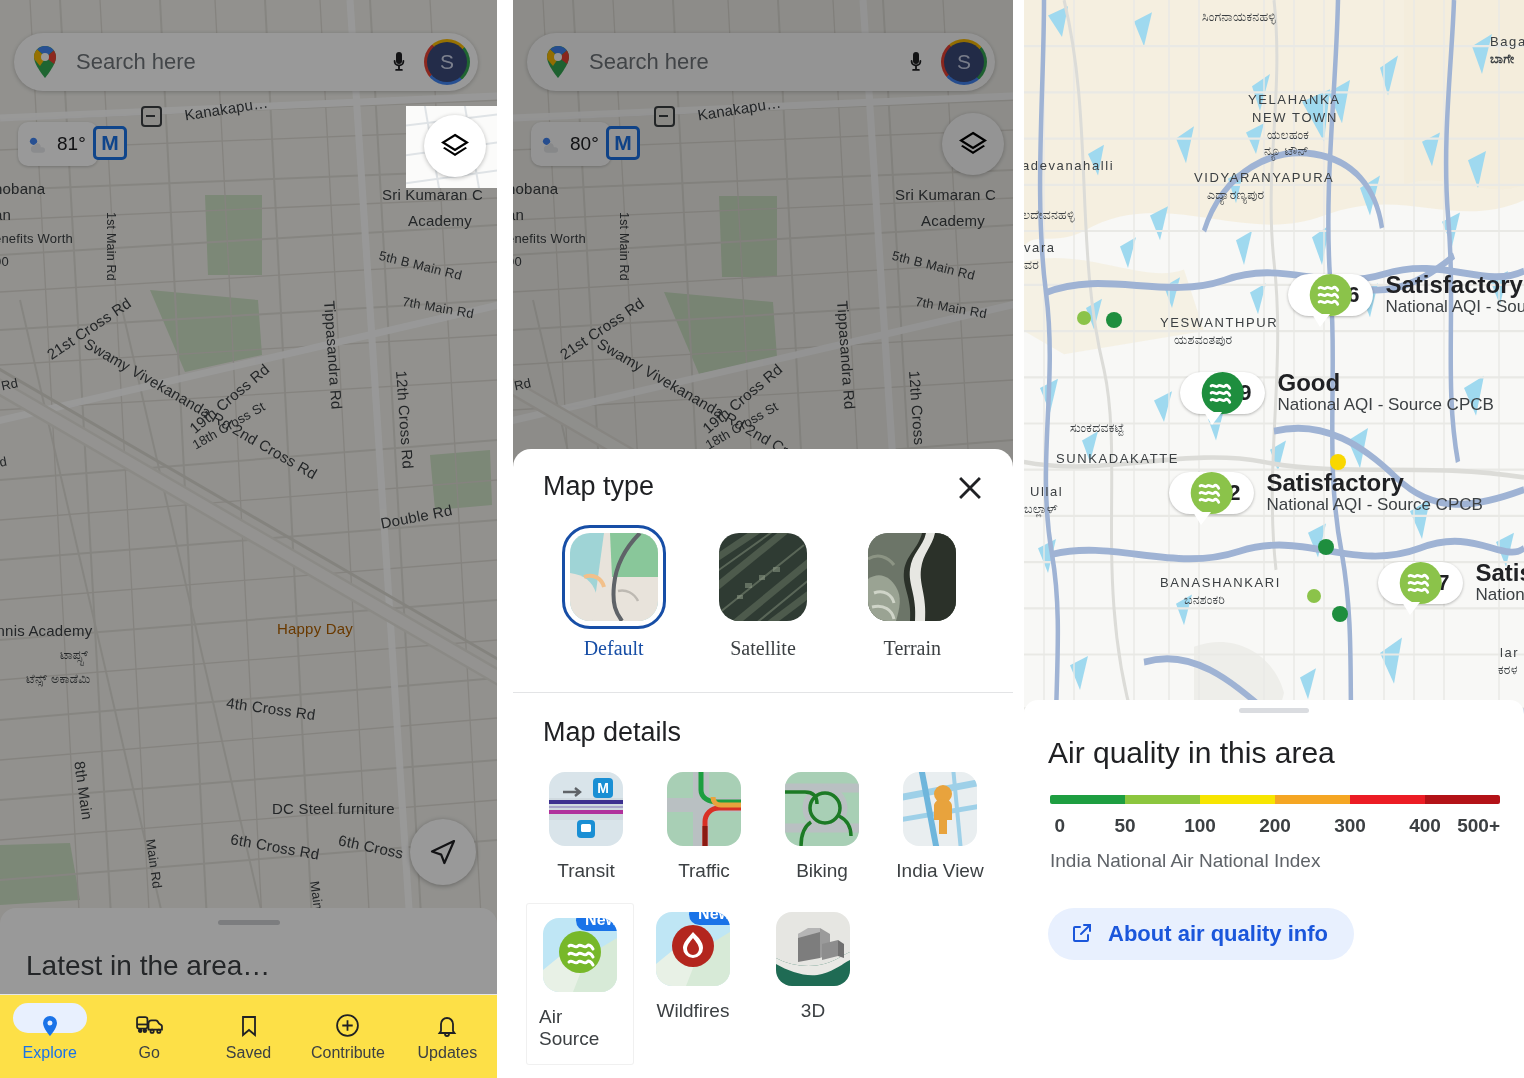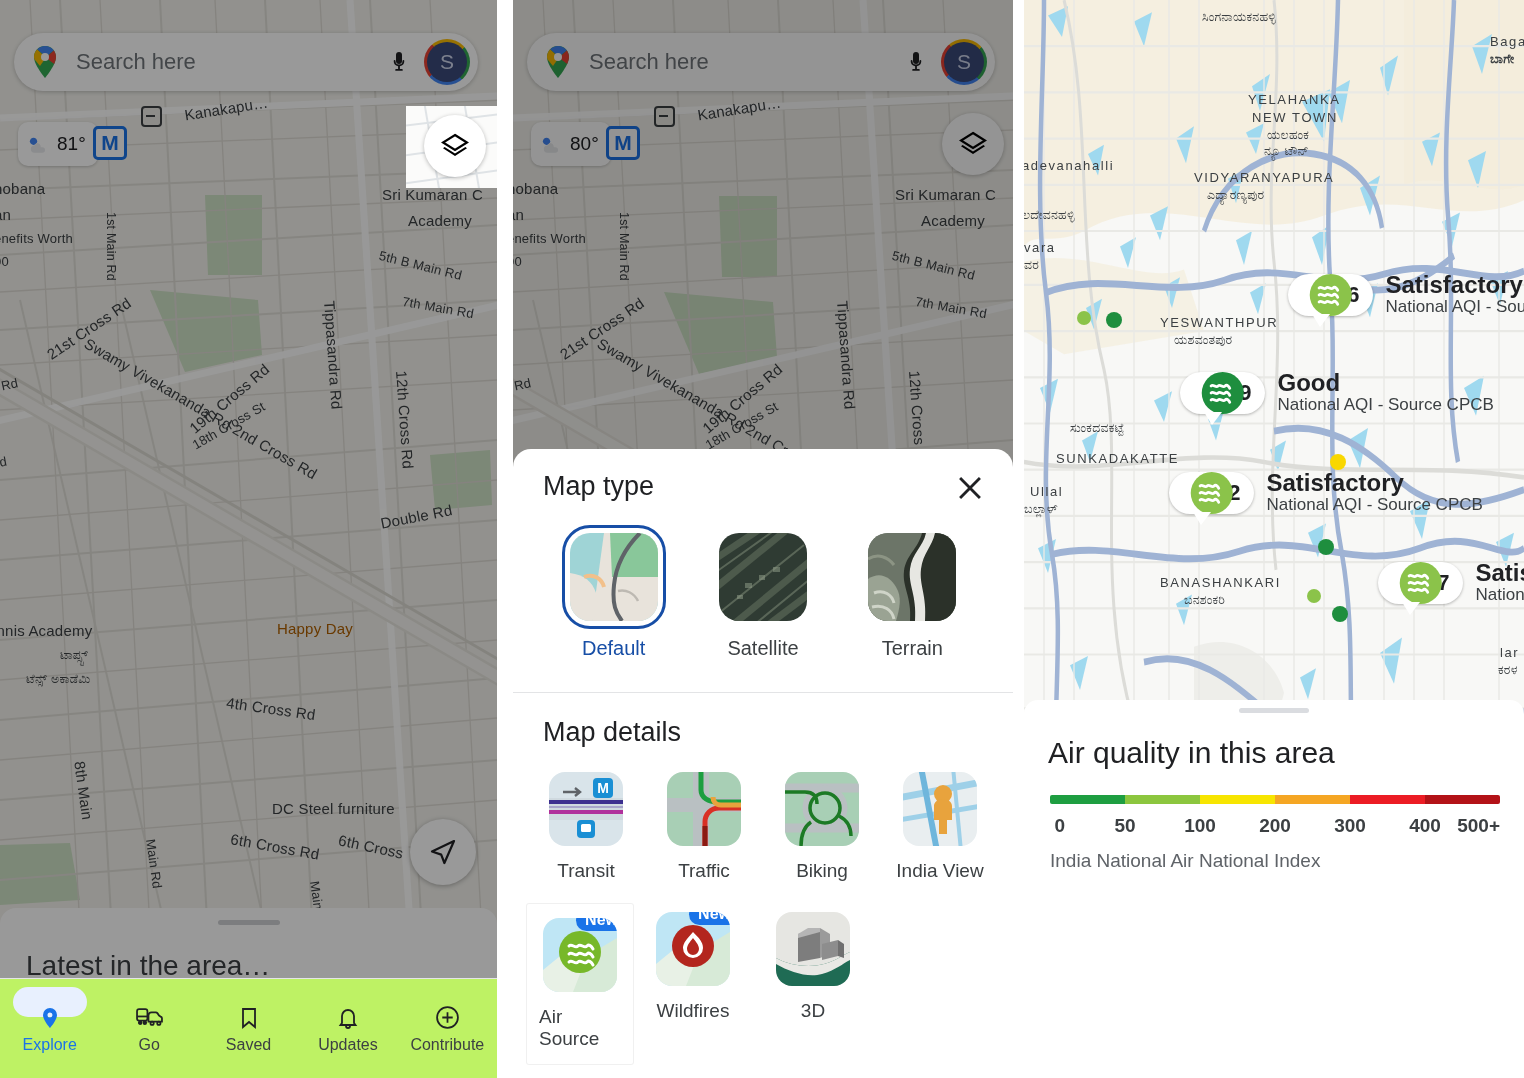--- a/index.html
+++ b/index.html
@@ -98,41 +98,41 @@
   
   .sheet-peek {
     position:absolute; left:0; right:0; bottom:0; height:170px; background:#fff;
     border-radius:16px 16px 0 0; z-index: 25;
   }
   .grabber { position:absolute; left:50%; transform:translateX(-50%); top:12px; width:62px; height:5px; border-radius:3px; background:#cfd1d4;}
   .sheet-title { position:absolute; left:26px; top:42px; font-size:28px; color:#3c4043; }
 
   
   .bottomnav {
-    position:absolute; left:0; right:0; bottom:0; height:100px; background:#bef264;
+    position:absolute; left:0; right:0; bottom:0; height:84px; background:#fde047;
     border-top:1px solid #e4e5e7; display:flex; z-index: 45;
   }
   .nav-item { flex:1; display:flex; flex-direction:column; align-items:center; justify-content:center; gap:4px; position:relative;}
   .nav-ico { width:28px; height:28px; display:flex; align-items:center; justify-content:center;}
   .nav-lbl { font-size:16px; color:#3c4043; }
   .nav-item.active .nav-lbl { color:#1a73e8; }
   .nav-item.active::before {
     content:""; position:absolute; top:8px; width:74px; height:30px; border-radius:16px; background:#e8f0fe;
   }
   .nav-item.active .nav-ico, .nav-item.active .nav-lbl { position:relative; }
 
   
   .mtsheet {
     position:absolute; left:0; right:0; bottom:0; top:449px; background:#fff;
     border-radius: 18px 18px 0 0; z-index: 50;
   }
   .mt-head { position:relative; height:78px; }
   .mt-title { position:absolute; left:30px; top:22px; font-size:27px; color:#202124; }
   .close-x { position:absolute; right:26px; top:22px; width:34px; height:34px; }
-  .mt-row { display:flex; padding: 6px 26px 0 26px; gap: 0; }
+  .mt-row { display:flex; padding: 6px 26px 0 26px; gap: 0; font-family: Liberation Serif, serif; }
   .mt-cell { width:160px; display:flex; flex-direction:column; align-items:center; gap:16px; }
   .thumb { width:88px; height:88px; border-radius:20px; overflow:hidden; position:relative; }
   .thumb.sel { outline: 3px solid #174ea6; outline-offset: 5px; border-radius:20px; }
   .mt-cell .lbl { font-size:20px; color:#3c4043; }
   .mt-cell.sel-lbl .lbl { color:#174ea6; }
   .divider { height:1px; background:#e3e4e6; margin: 32px 0 0 0; }
   .md-title { font-size:27px; color:#202124; padding: 24px 0 0 30px; }
   .md-grid { display:flex; padding: 16px 14px 0 14px; }
   .md-cell { width:120px; display:flex; flex-direction:column; align-items:center; gap:14px; padding-top:8px;}
   .md-cell .lbl { font-size:19px; color:#3c4043; }
@@ -414,35 +414,35 @@
       <div class="nav-item">
         <span class="nav-ico">
           <svg viewBox="0 0 24 24" width="24" height="24" fill="none" stroke="#202124" stroke-width="1.8">
               <path d="M6 3h12v18l-6-5-6 5z"></path>
             </svg>
         </span>
         <span class="nav-lbl">Saved</span>
       </div>
       <div class="nav-item">
         <span class="nav-ico">
+          <svg viewBox="0 0 24 24" width="25" height="25" fill="none" stroke="#202124" stroke-width="1.7">
+              <circle cx="12" cy="12" r="10"></circle>
+              <path d="M12 7v10M7 12h10"></path>
+            </svg>
+        </span>
+        <span class="nav-lbl">Contribute</span>
+      </div>
+      <div class="nav-item">
+        <span class="nav-ico">
           <svg viewBox="0 0 24 24" width="24" height="24" fill="none" stroke="#202124" stroke-width="1.8">
               <path d="M6 17V10a6 6 0 0 1 12 0v7l1.5 2h-15z"></path>
               <path d="M10 20a2 2 0 0 0 4 0"></path>
             </svg>
         </span>
         <span class="nav-lbl">Updates</span>
-      </div>
-      <div class="nav-item">
-        <span class="nav-ico">
-          <svg viewBox="0 0 24 24" width="25" height="25" fill="none" stroke="#202124" stroke-width="1.7">
-              <circle cx="12" cy="12" r="10"></circle>
-              <path d="M12 7v10M7 12h10"></path>
-            </svg>
-        </span>
-        <span class="nav-lbl">Contribute</span>
       </div>
     </div>
   </div>
 
   <div class="panel" id="panel2">
     <div class="map">
       <svg viewBox="0 0 500 1078" preserveAspectRatio="none">
         <rect width="500" height="1078" fill="#f3f2ed"></rect>
         <polygon points="206,196 264,196 264,277 209,277" fill="#cfe3c6"></polygon>
         <polygon points="151,292 260,302 264,357 186,374" fill="#cfe3c6"></polygon>
@@ -962,16 +962,26 @@
       <div class="aq-ticks" id="aqticks">
           <span class="aq-tick" style="left: 1%; transform: none;">0</span>
           <span class="aq-tick" style="left: 16.6667%;">50</span>
           <span class="aq-tick" style="left: 33.3333%;">100</span>
           <span class="aq-tick" style="left: 50%;">200</span>
           <span class="aq-tick" style="left: 66.6667%;">300</span>
           <span class="aq-tick" style="left: 83.3333%;">400</span>
           <span class="aq-tick" style="left: 100%; transform: translateX(-100%);">500+</span>
         </div>
       <div class="aq-sub">India National Air National Index</div>
+      <button class="aq-btn">
+        <span>
+          <svg viewBox="0 0 24 24" width="24" height="24" fill="none" stroke="#1a56db" stroke-width="2" stroke-linecap="round">
+            <path d="M14 4h6v6"></path>
+              <path d="M20 4 L11 13"></path>
+              <path d="M18 14v5a1 1 0 0 1-1 1H5a1 1 0 0 1-1-1V7a1 1 0 0 1 1-1h5"></path>
+          </svg>
+        </span>
+        <span class="lbl">About air quality info</span>
+      </button>
     </div>
   </div>
 
 </div>
 
 </body></html>

